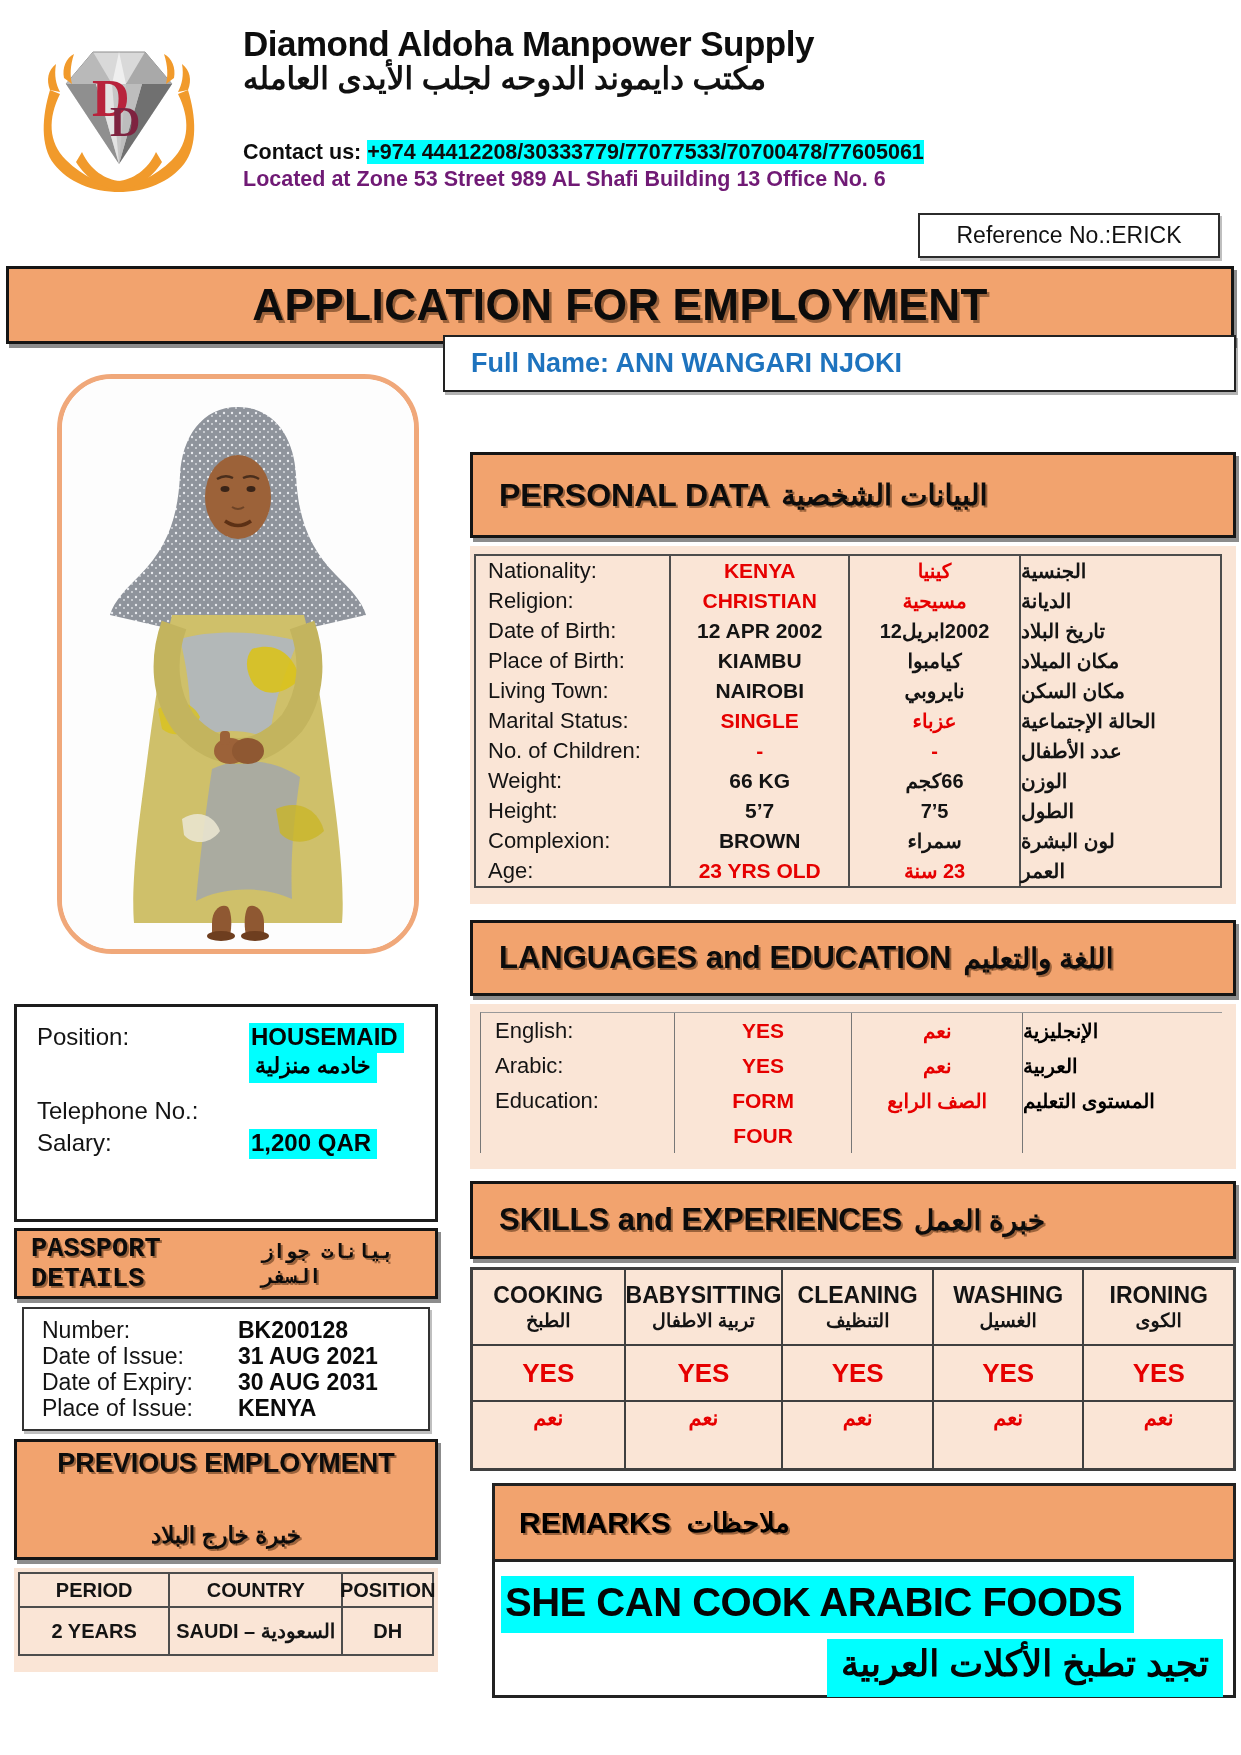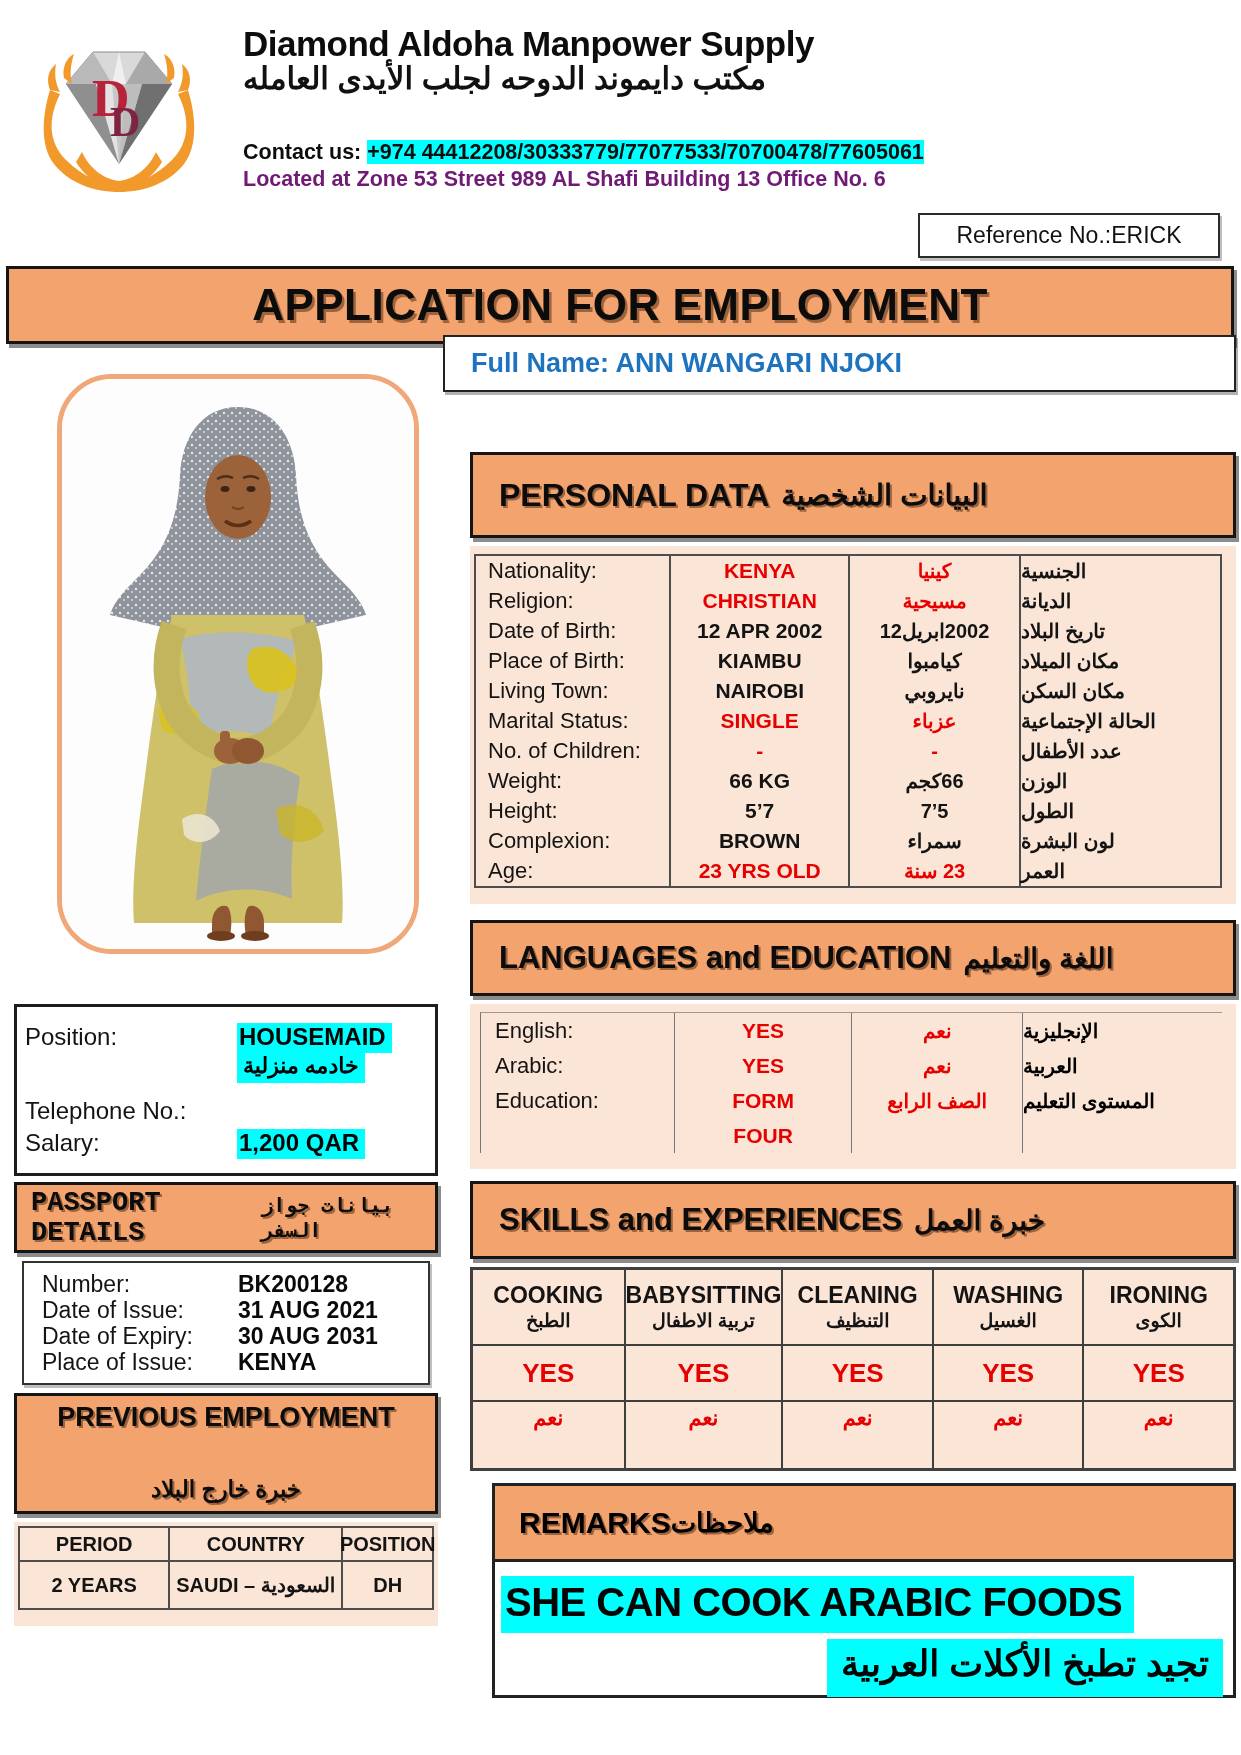--- a/index.html
+++ b/index.html
@@ -65,28 +65,28 @@
   .scell { border-left:2px solid #3f3f3f; display:flex; flex-direction:column; align-items:center; justify-content:center; }
   .scell.first { border-left:none; }
   .scell.hdr { height:76px; border-bottom:2px solid #3f3f3f; }
   .scell .s-en { font-size:23px; font-weight:800; color:#141414; }
   .scell .s-ar { font-size:19px; font-weight:700; color:#141414; }
   .scell.yes { height:56px; border-bottom:2px solid #3f3f3f; font-size:26px; font-weight:800; }
   .scell.yar { height:66px; justify-content:flex-start; padding-top:4px; font-size:21px; font-weight:700; }
   .remarks-box { margin-top:12px; margin-left:22px; width:744px; height:215px; border:3px solid #222; background:#fff; }
   .remarks-head { height:76px; background:#F2A36E; border-bottom:3px solid #222; display:flex; align-items:center; padding-left:24px; }
   .remarks-head .en { font-size:30px; font-weight:800; text-shadow:2px 2px 0 rgba(70,35,10,0.5); }
-  .remarks-head .ar { font-size:27px; font-weight:800; text-shadow:2px 2px 0 rgba(70,35,10,0.5); }
+  .remarks-head .ar { font-size:27px; font-weight:800; text-shadow:2px 2px 0 rgba(70,35,10,0.5);margin-left:16px; }
   .remark-line1 { display:inline-block; margin:14px 0 0 6px; background:#00FFFF; padding:4px 12px 8px 4px;
                   font-size:40px; font-weight:800; color:#050505; letter-spacing:-0.5px; }
   .remark-line2 { display:table; margin:6px 10px 0 auto; background:#00FFFF; padding:4px 14px 12px 14px;
                   font-size:36px; font-weight:800; color:#050505; direction:rtl; }
   
   .left-col { position:absolute; left:14px; top:1004px; width:424px; }
-  .position-box { border:3px solid #1d1d1d; height:172px; padding:16px 0 0 8px; background:#fff; }
+  .position-box { border:3px solid #1d1d1d; height:218px; padding:16px 0 0 20px; background:#fff; }
   .pos-row { display:flex; align-items:baseline; }
   .pos-label { width:212px; font-size:24px; color:#141414; }
   .pos-val { font-size:24px; font-weight:800; color:#050505; background:#00FFFF; padding:0 6px 2px 2px; }
   .pos-val-ar { display:table; margin-left:212px; font-size:22px; font-weight:700; background:#00FFFF; padding:0 6px 4px 6px; direction:rtl; }
   .tel-row { margin-top:14px; }
   .sal-row { margin-top:4px; }
   .pass-head { margin-top:6px; height:71px; padding-left:14px;font-family:Liberation Mono, monospace; }
   .pass-head .en { font-size:27px; } .pass-head .ar { font-size:20px; margin-left:10px; }
   .passport-box { margin:8px 0 0 8px; width:408px; border:2.5px solid #333; box-shadow:2px 3px 0 rgba(0,0,0,0.25);
                   background:#fff; padding:8px 0 8px 18px; }

